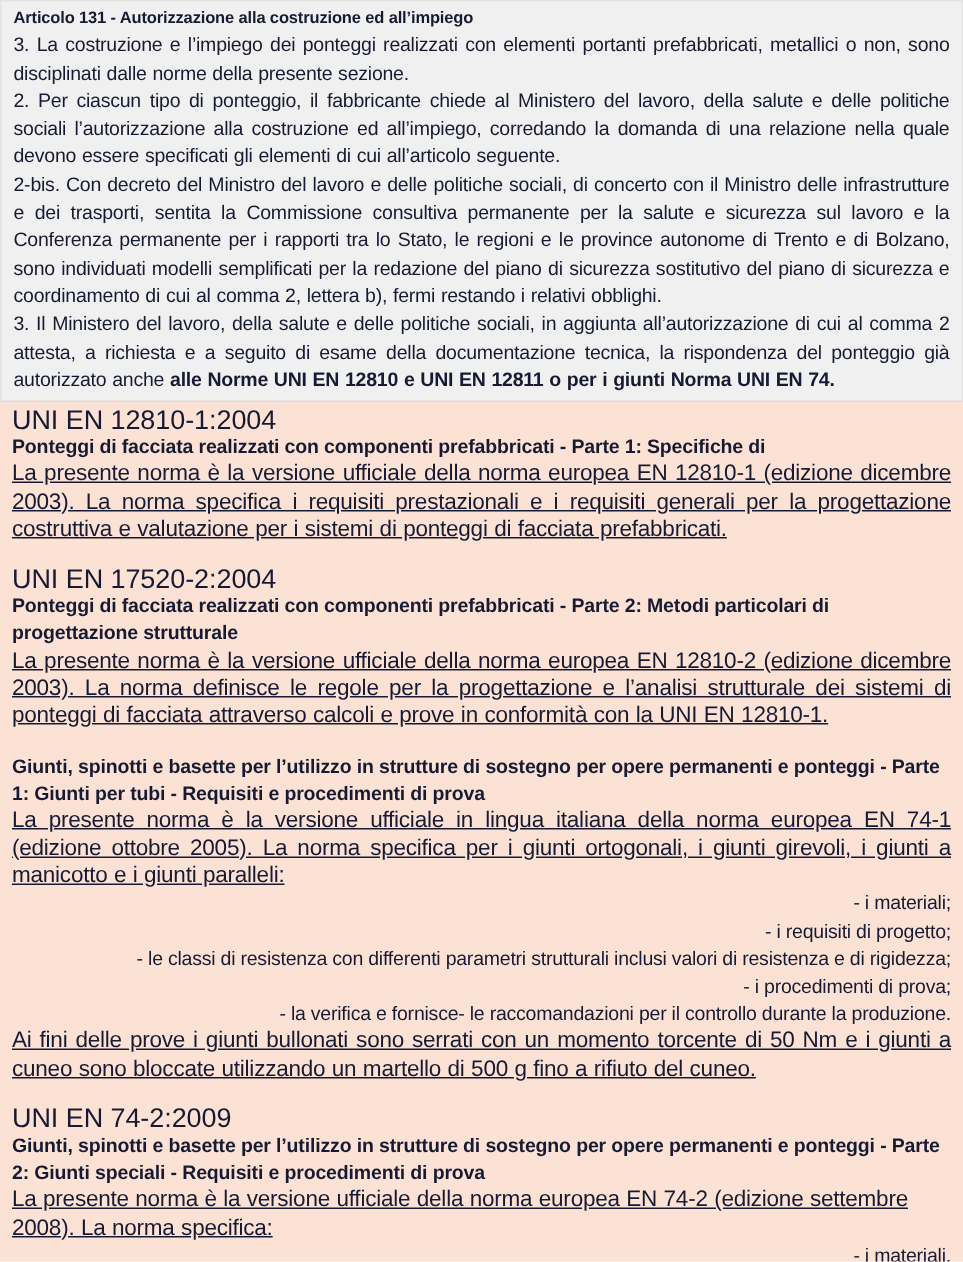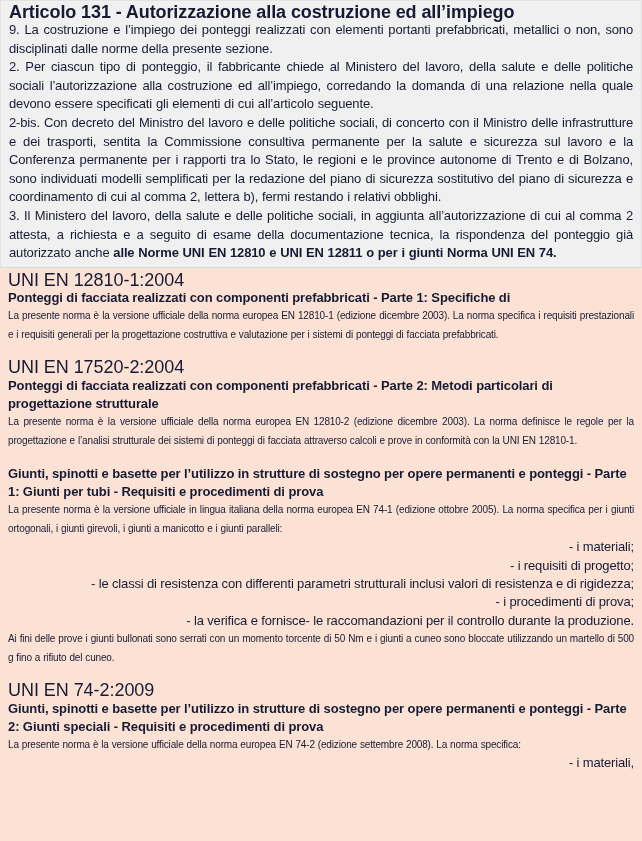--- a/index.html
+++ b/index.html
@@ -26,21 +26,21 @@
   .article-block {
     background: #f0f0f0;
     border: 1px solid #e3e3e3;
     border-bottom: 1px solid #d9d9d9;
     box-sizing: border-box;
     padding: 2px 8px 4px 8px;
     flex: 0 0 auto;
   }
   .article-title {
     font-weight: bold;
-    font-size: 18px;
+    font-size: 11px;
     line-height: 18px;
     letter-spacing: -0.1px;
     margin: 0 0 0 0;
   }
   .para {
     font-size: 13px;
     line-height: 18.6px;
     text-align: justify;
     margin: 0;
     letter-spacing: -0.15px;
@@ -65,45 +65,46 @@
     margin: 0;
   }
   .norm-title {
     font-weight: bold;
     font-size: 13px;
     line-height: 18.2px;
     letter-spacing: -0.1px;
     margin: 0;
   }
   .norm-body {
-    font-size: 10px;
+    font-size: 15px;
     line-height: 18.4px;
     text-align: justify;
     letter-spacing: -0.15px;
     word-spacing: 0.3px;
     margin: 0;
+    text-decoration: underline;
   }
   .norm-line {
     font-size: 13px;
     line-height: 18.4px;
     text-align: right;
     letter-spacing: -0.15px;
     margin: 0;
   }
   .nojustify { text-align: left; }
 </style>
 </head>
 <body>
 
 <div class="page">
 
   <div class="article-block">
     <div class="article-title">Articolo 131 - Autorizzazione alla costruzione ed all’impiego</div>
 
-    <p class="para">9. La costruzione e l’impiego dei ponteggi realizzati con elementi portanti prefabbricati, metallici o non, sono disciplinati dalle norme della presente sezione.</p>
+    <p class="para">3. La costruzione e l’impiego dei ponteggi realizzati con elementi portanti prefabbricati, metallici o non, sono disciplinati dalle norme della presente sezione.</p>
 
     <p class="para">2. Per ciascun tipo di ponteggio, il fabbricante chiede al Ministero del lavoro, della salute e delle politiche sociali l’autorizzazione alla costruzione ed all’impiego, corredando la domanda di una relazione nella quale devono essere specificati gli elementi di cui all’articolo seguente.</p>
 
     <p class="para">2-bis. Con decreto del Ministro del lavoro e delle politiche sociali, di concerto con il Ministro delle infrastrutture e dei trasporti, sentita la Commissione consultiva permanente per la salute e sicurezza sul lavoro e la Conferenza permanente per i rapporti tra lo Stato, le regioni e le province autonome di Trento e di Bolzano, sono individuati modelli semplificati per la redazione del piano di sicurezza sostitutivo del piano di sicurezza e coordinamento di cui al comma 2, lettera b), fermi restando i relativi obblighi.</p>
 
     <p class="para"><span>3. Il Ministero del lavoro, della salute e delle politiche sociali, in aggiunta all’autorizzazione di cui al comma 2 attesta, a richiesta e a seguito di esame della documentazione tecnica, la rispondenza del ponteggio già autorizzato anche </span><b>alle Norme UNI EN 12810 e UNI EN 12811 o per i giunti Norma UNI EN 74.</b></p>
   </div>
 
   <div class="norms-block">
 

